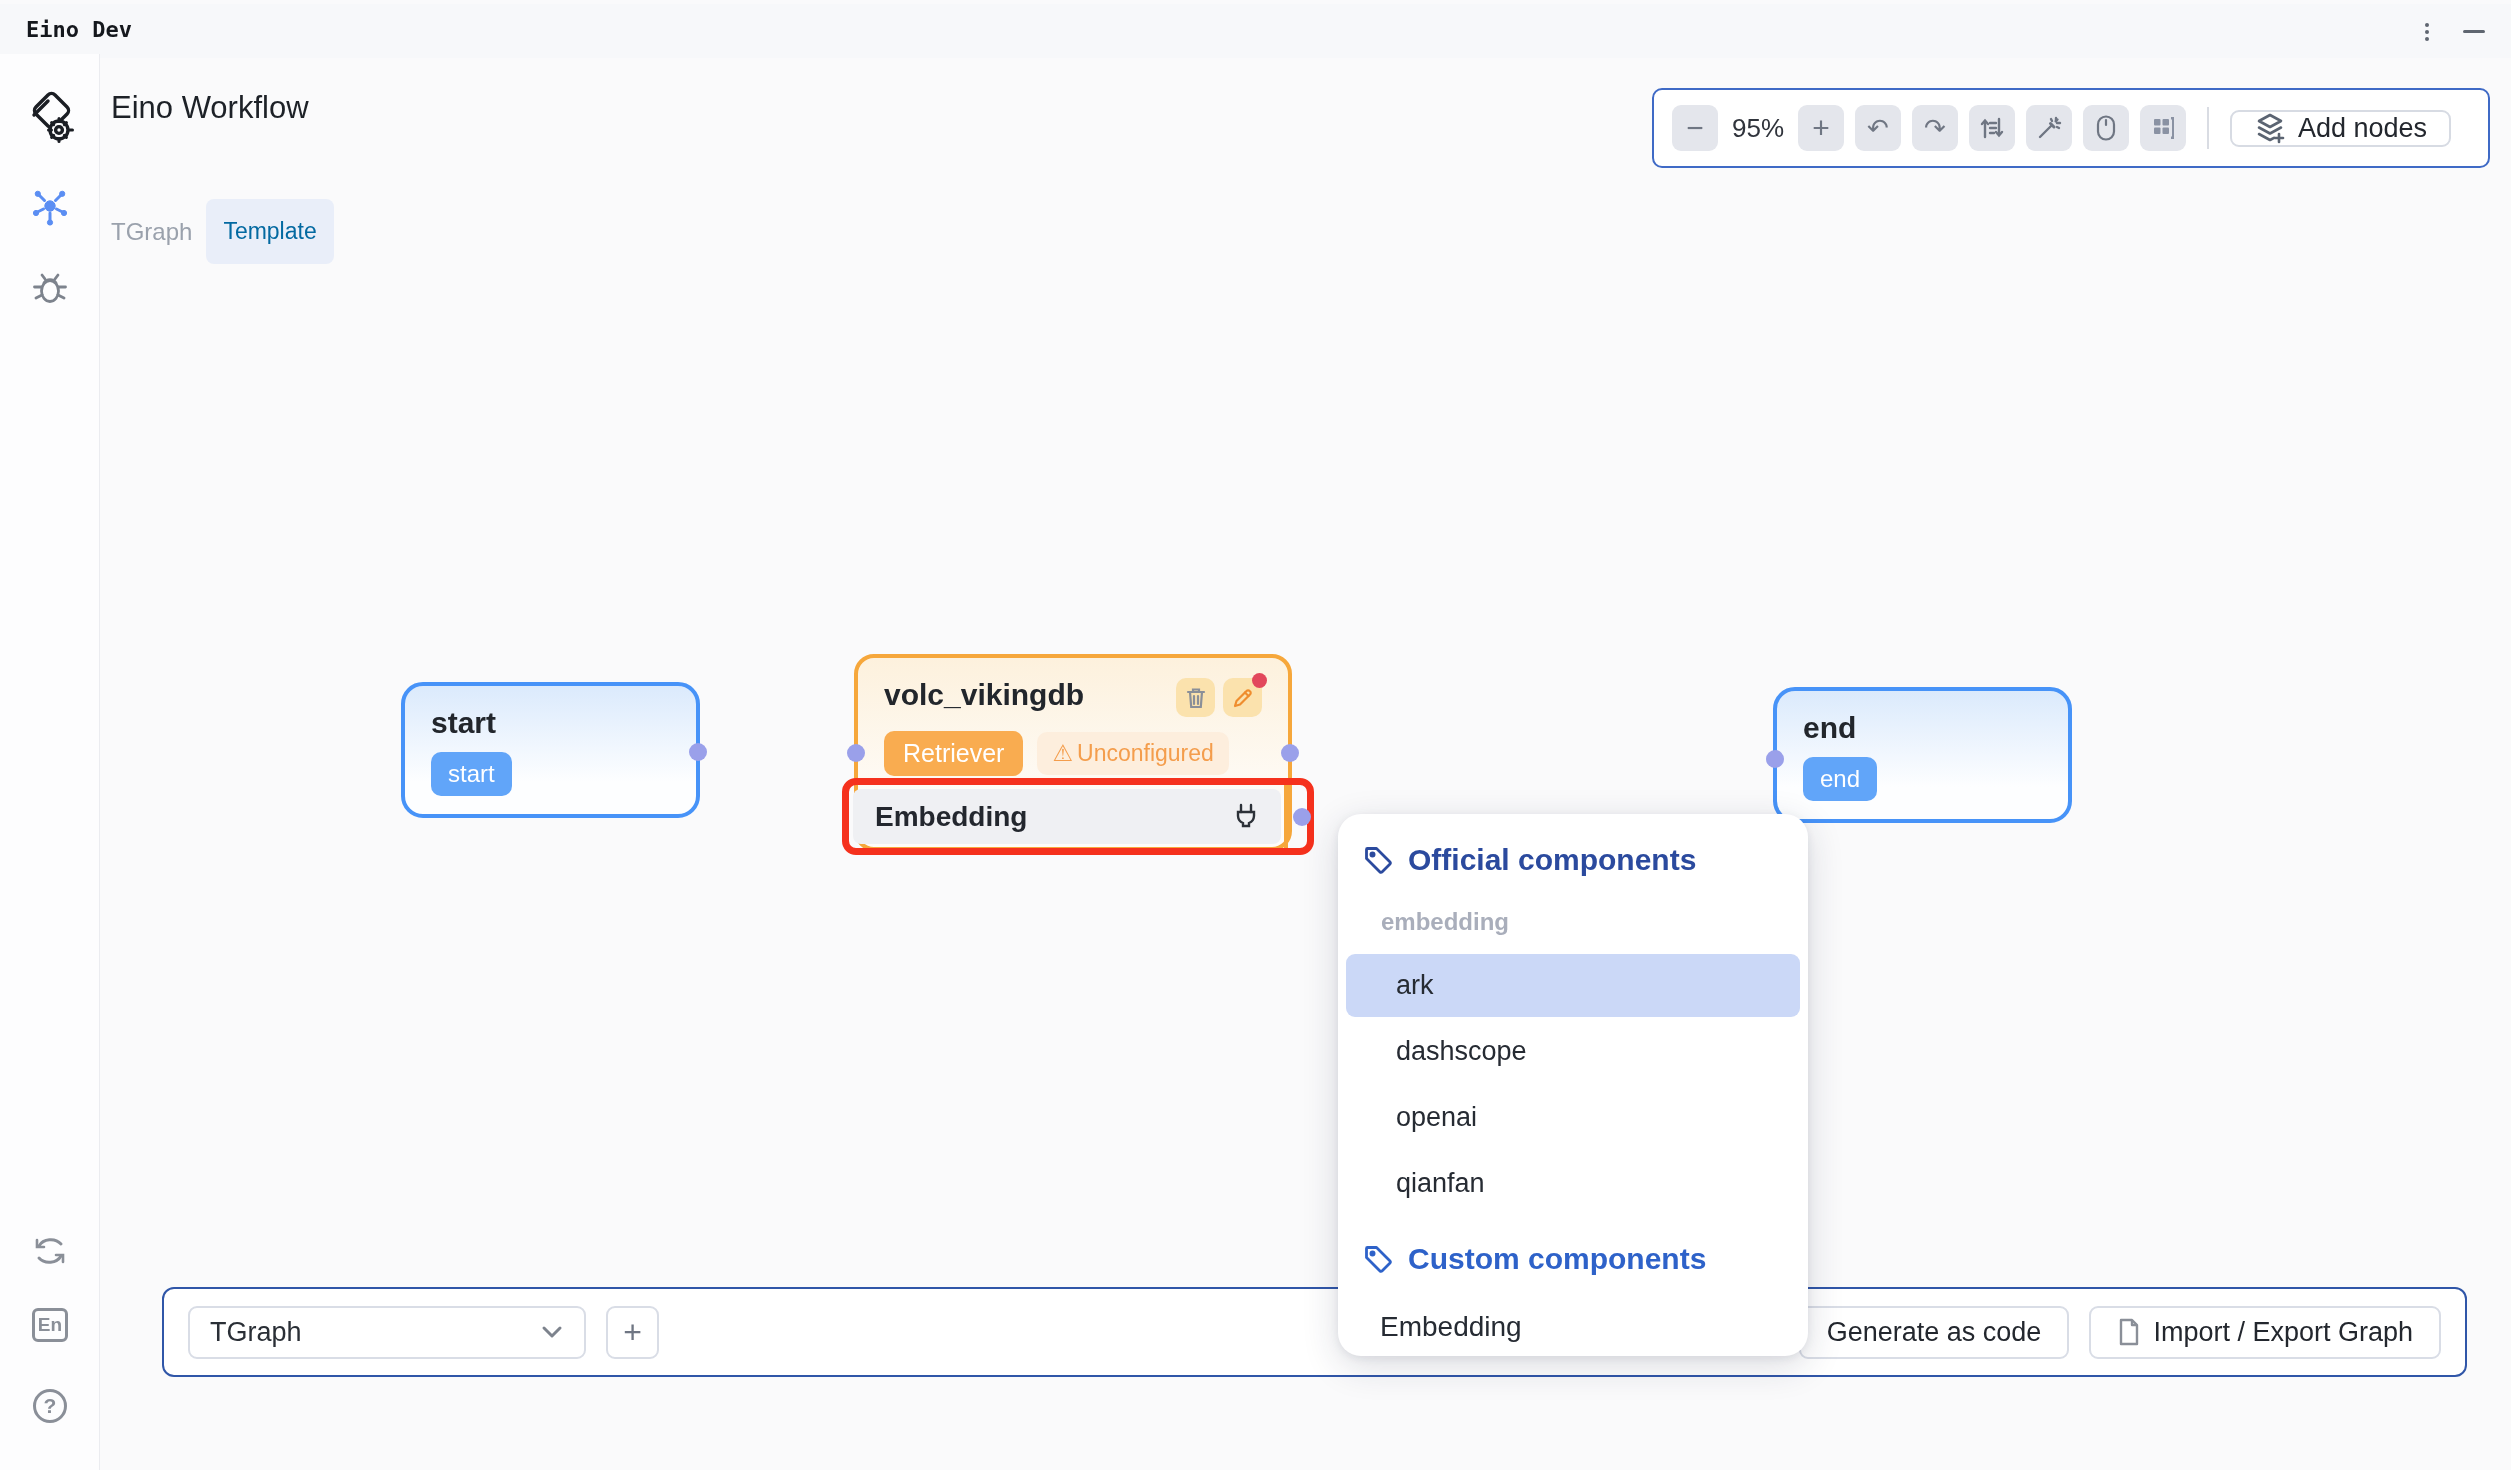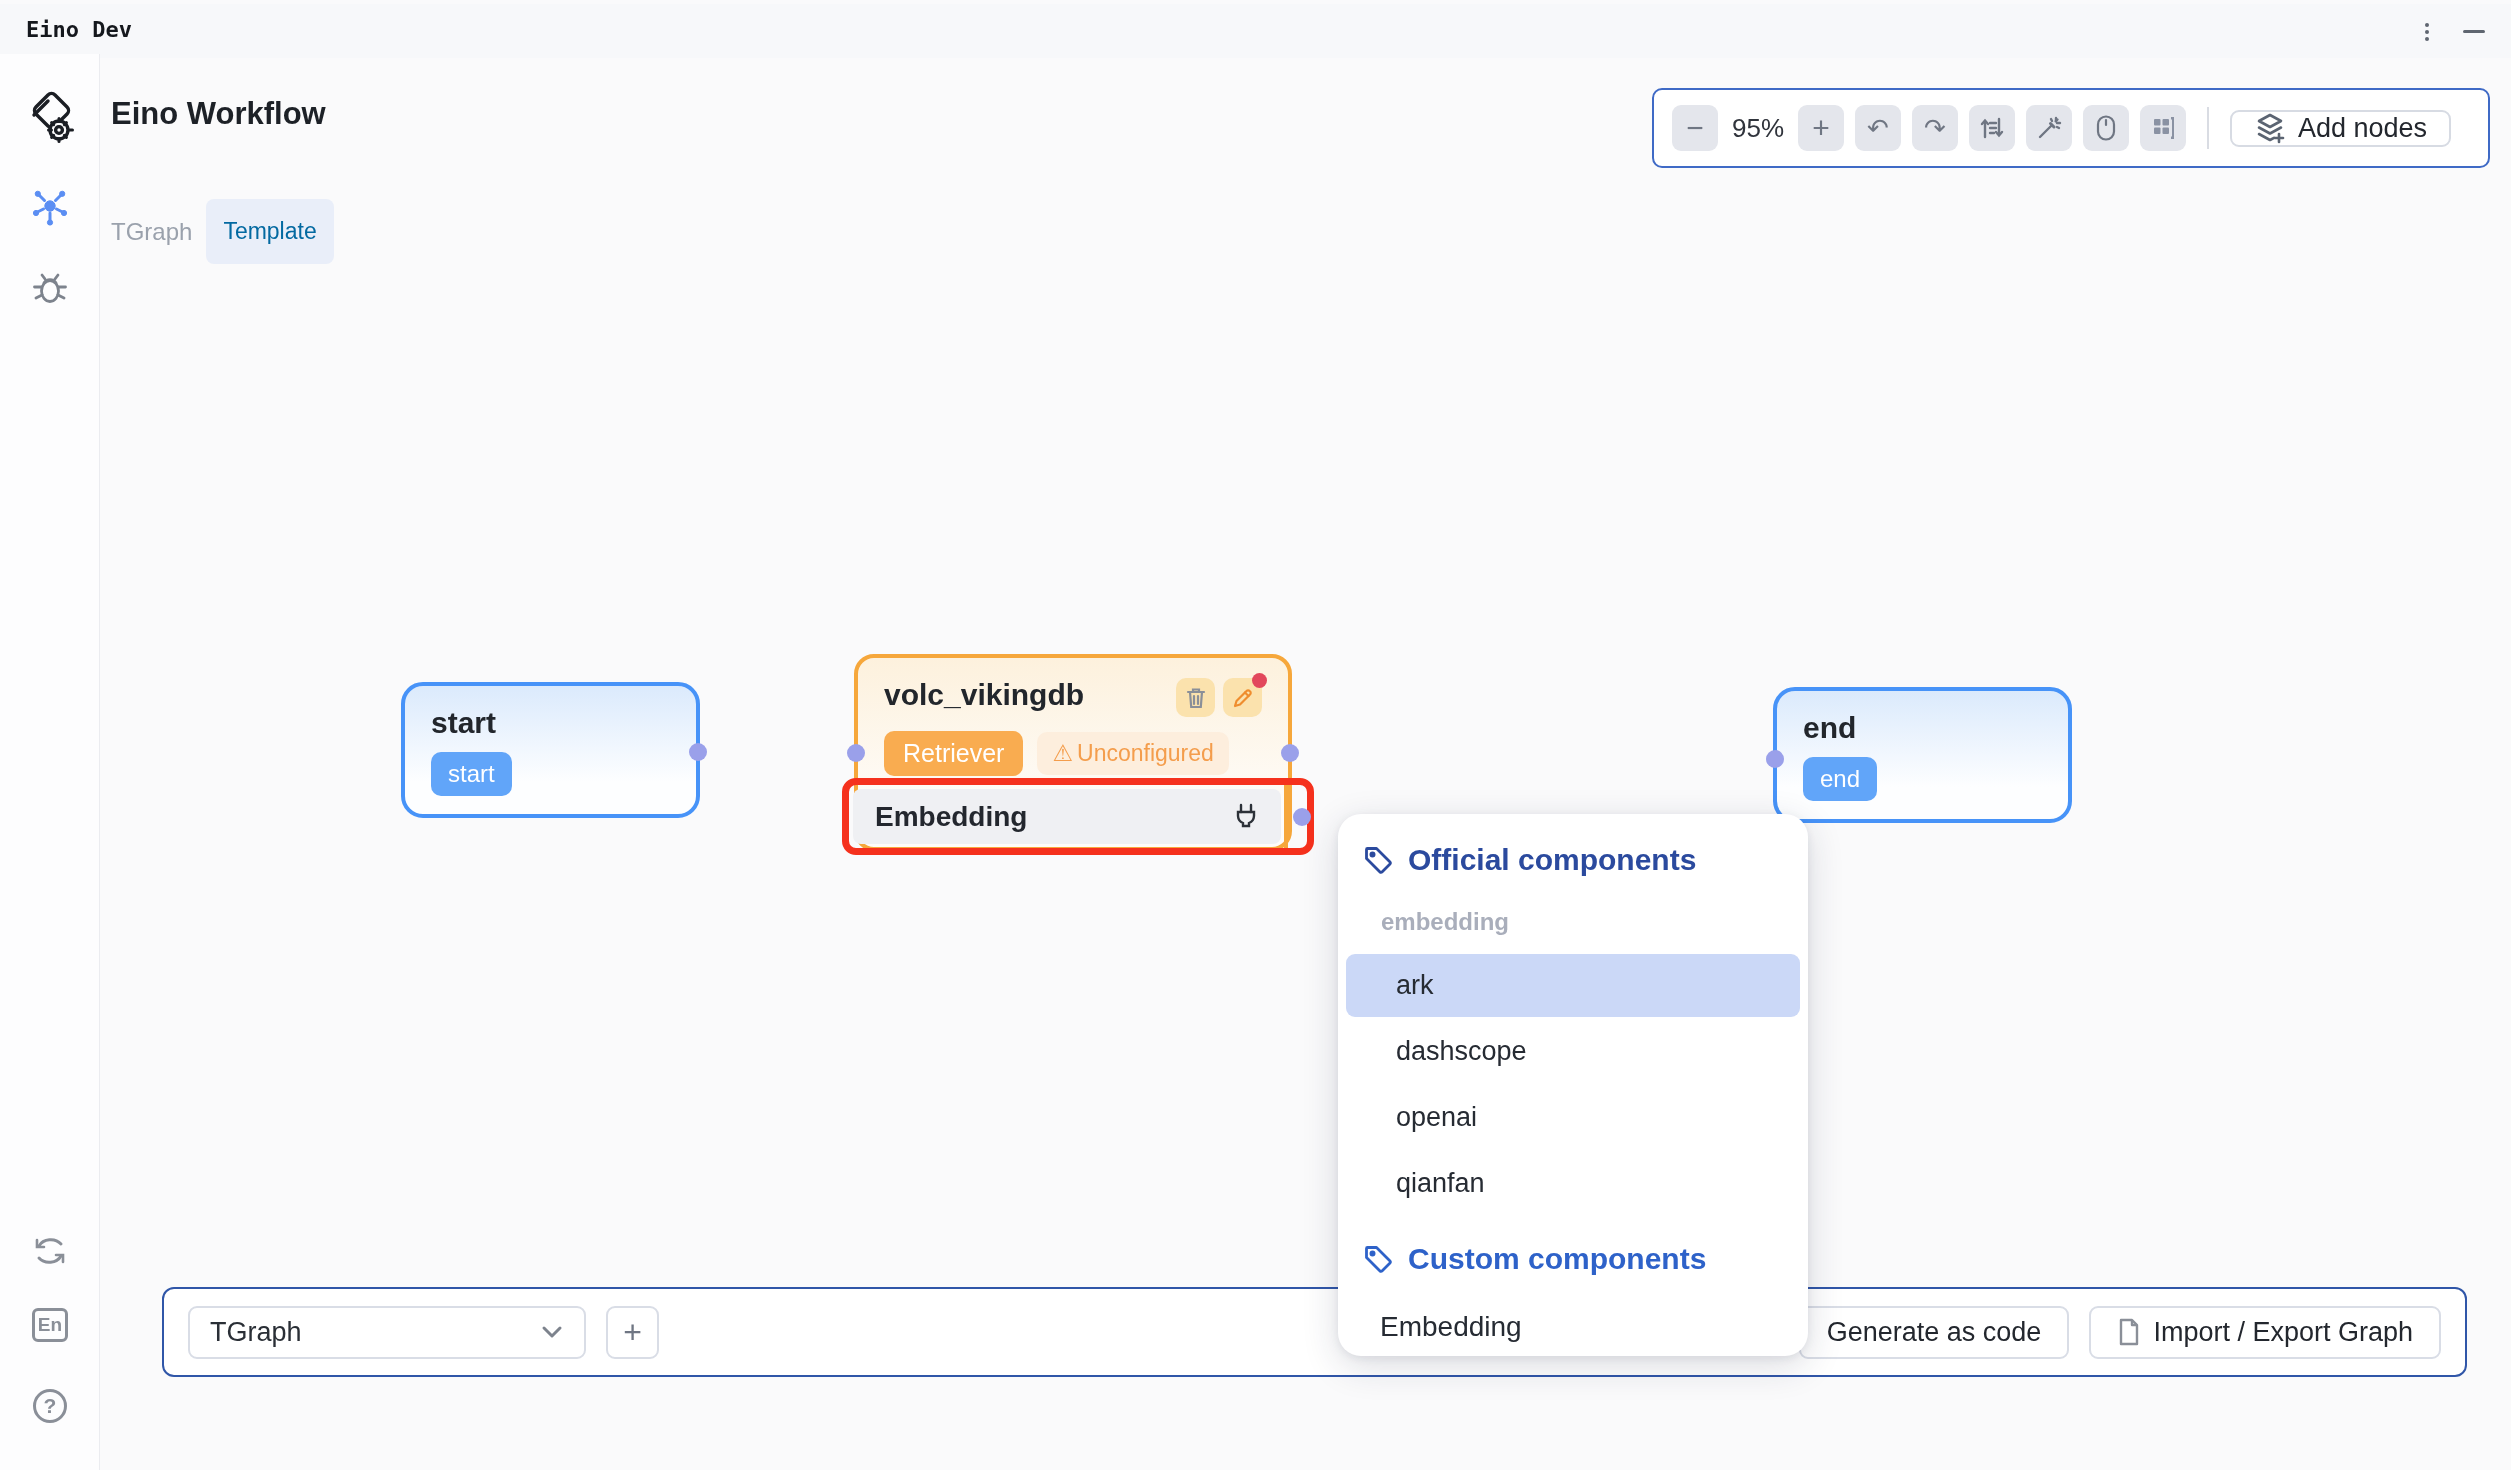--- a/index.html
+++ b/index.html
@@ -16,21 +16,21 @@
   .app-title { position:absolute; left:26px; top:13px; font-family:"DejaVu Sans Mono", monospace; font-weight:bold; font-size:22px; color:#15181d; }
   .kebab { position:absolute; right:74px; top:15px; width:20px; height:26px; display:flex; flex-direction:column; align-items:center; justify-content:center; gap:3px; cursor:pointer; }
   .kebab i { width:4px; height:4px; border-radius:50%; background:#5f6670; }
   .minbtn { position:absolute; right:26px; top:26px; width:22px; height:3px; background:#5f6670; border-radius:2px; }
 
   
   .sidebar { position:absolute; left:0; top:54px; bottom:0; width:100px; background:#fdfdfe; border-right:1px solid #ebecf0; }
   .side-icon { position:absolute; left:0; width:100px; display:flex; justify-content:center; cursor:pointer; }
 
   
-  .wf-title { position:absolute; left:111px; top:96px; font-size:31px; font-weight:bold; color:#1d2127;text-align:center; }
+  .wf-title { position:absolute; left:111px; top:90px; font-size:31px; font-weight:normal; color:#1d2127;text-align:center; }
   .crumb-row { position:absolute; left:111px; top:199px; display:flex; align-items:center; gap:14px; }
   .crumb-graph { font-size:24px; color:#9aa1ac; }
   .crumb-badge { font-size:23px; color:#0369a1; background:#e9eef9; border-radius:8px; padding:19px 17px; }
 
   
   .toolbar { position:absolute; left:1652px; top:88px; width:838px; height:80px; background:#fff; border:2px solid #3f6ac6; border-radius:10px; display:flex; align-items:center; padding:0 18px; gap:11px; }
   .tbtn { width:46px; height:46px; background:#e4e6ec; border-radius:9px; display:flex; align-items:center; justify-content:center; color:#6f7683; font-size:30px; cursor:pointer; flex:0 0 auto; }
   .zoom-val { font-size:26px; color:#30343c; min-width:58px; text-align:center; }
   .tb-divider { width:2px; height:42px; background:#d9dce3; margin:0 10px; }
   .add-nodes { height:37px; border:2px solid #d7dbe3; border-radius:9px; background:#fff; display:flex; align-items:center; gap:12px; padding:0 22px; font-size:27px; color:#23272e; cursor:pointer; }

